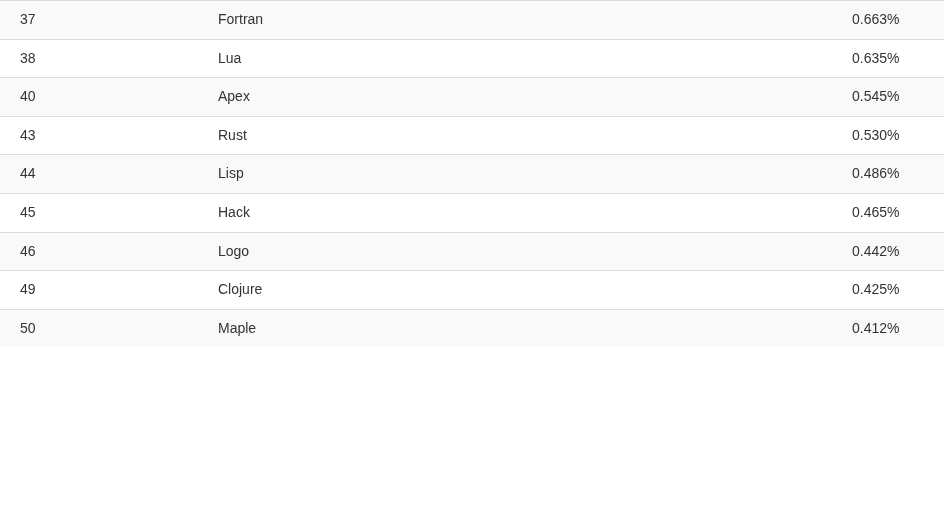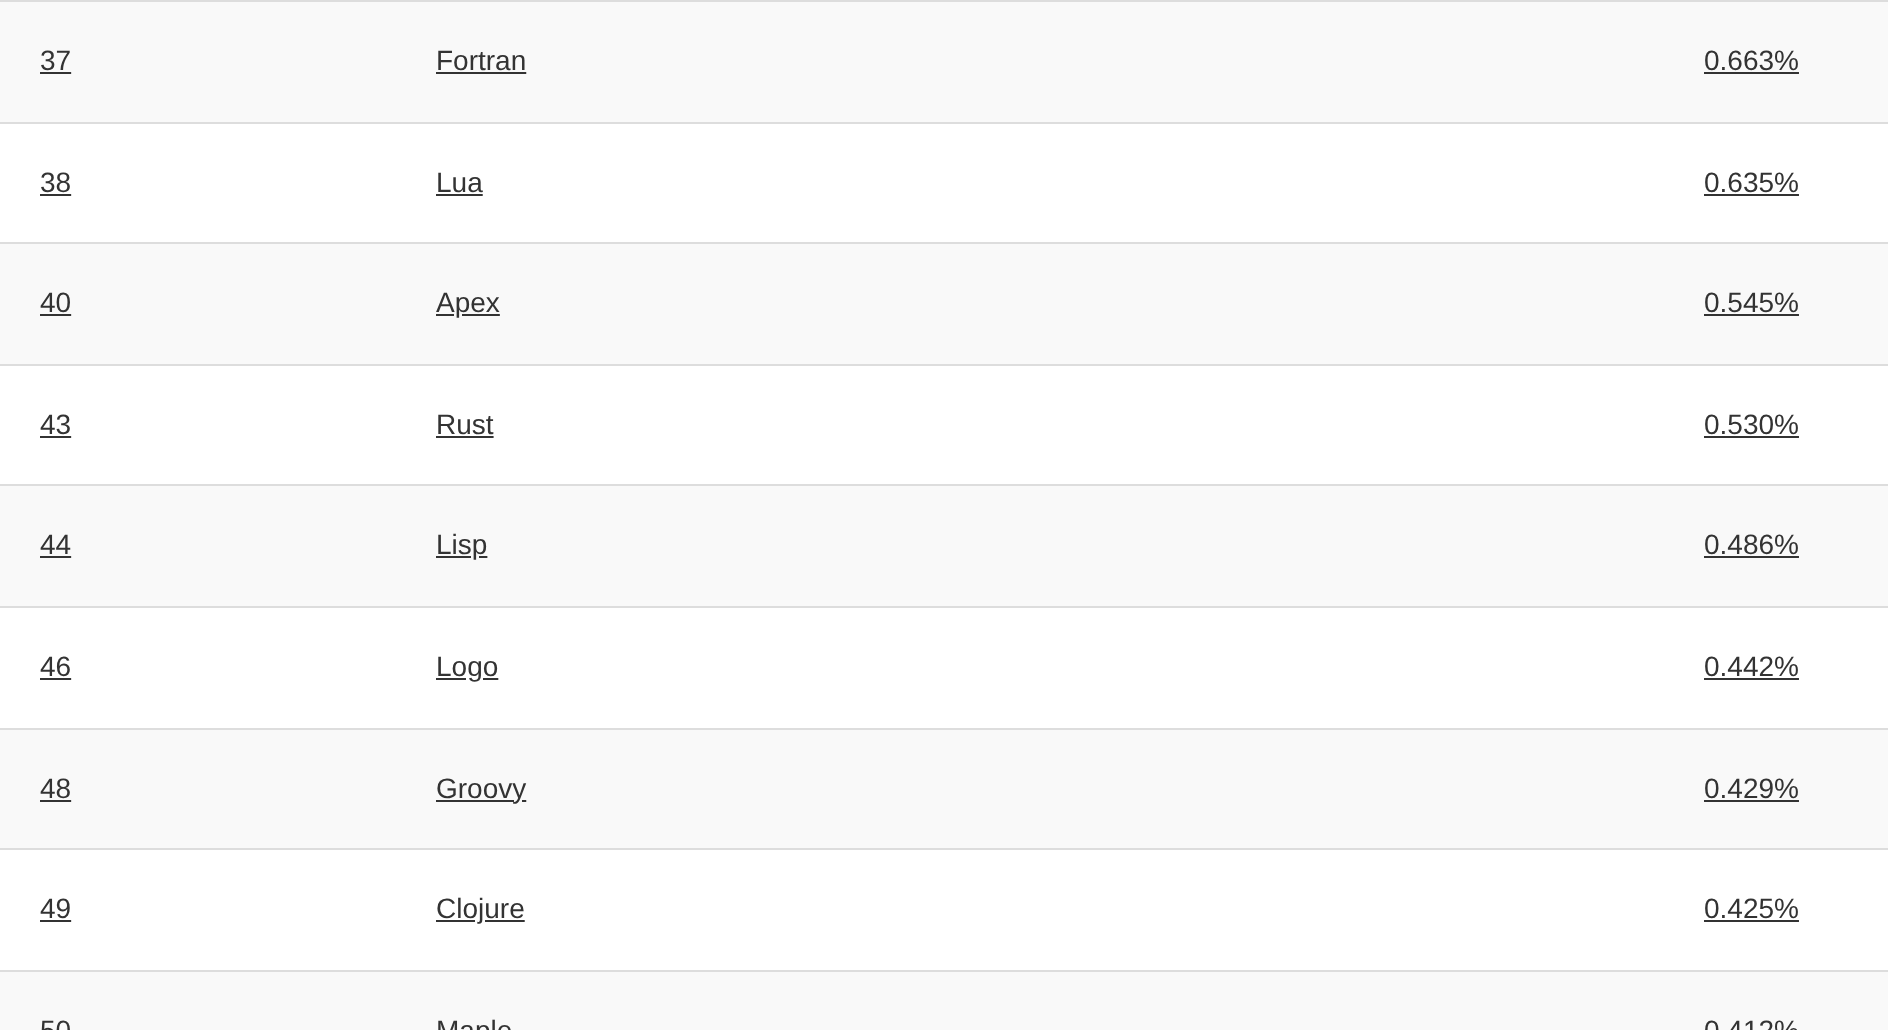--- a/index.html
+++ b/index.html
@@ -20,24 +20,23 @@
     .table tr {
       border-top: 1px solid #ddd;
     }
     .table tr:nth-child(odd) {
       background-color: #f9f9f9;
     }
     .table tr:nth-child(even) {
       background-color: #ffffff;
     }
     .table td {
-      padding: 20px 8px;
+      padding: 9px 8px;
       vertical-align: top;
       line-height: 1.4;
-      text-decoration: underline;
     }
     .col-rank {
       width: 210px;
       padding-left: 20px !important;
     }
     .col-name {
       width: auto;
     }
     .col-pct {
       width: 100px;
@@ -68,28 +67,28 @@
       <td class="col-rank">43</td>
       <td class="col-name">Rust</td>
       <td class="col-pct">0.530%</td>
     </tr>
     <tr>
       <td class="col-rank">44</td>
       <td class="col-name">Lisp</td>
       <td class="col-pct">0.486%</td>
     </tr>
     <tr>
+      <td class="col-rank">45</td>
+      <td class="col-name">Hack</td>
+      <td class="col-pct">0.465%</td>
+    </tr>
+    <tr>
       <td class="col-rank">46</td>
       <td class="col-name">Logo</td>
       <td class="col-pct">0.442%</td>
-    </tr>
-    <tr>
-      <td class="col-rank">48</td>
-      <td class="col-name">Groovy</td>
-      <td class="col-pct">0.429%</td>
     </tr>
     <tr>
       <td class="col-rank">49</td>
       <td class="col-name">Clojure</td>
       <td class="col-pct">0.425%</td>
     </tr>
     <tr>
       <td class="col-rank">50</td>
       <td class="col-name">Maple</td>
       <td class="col-pct">0.412%</td>

